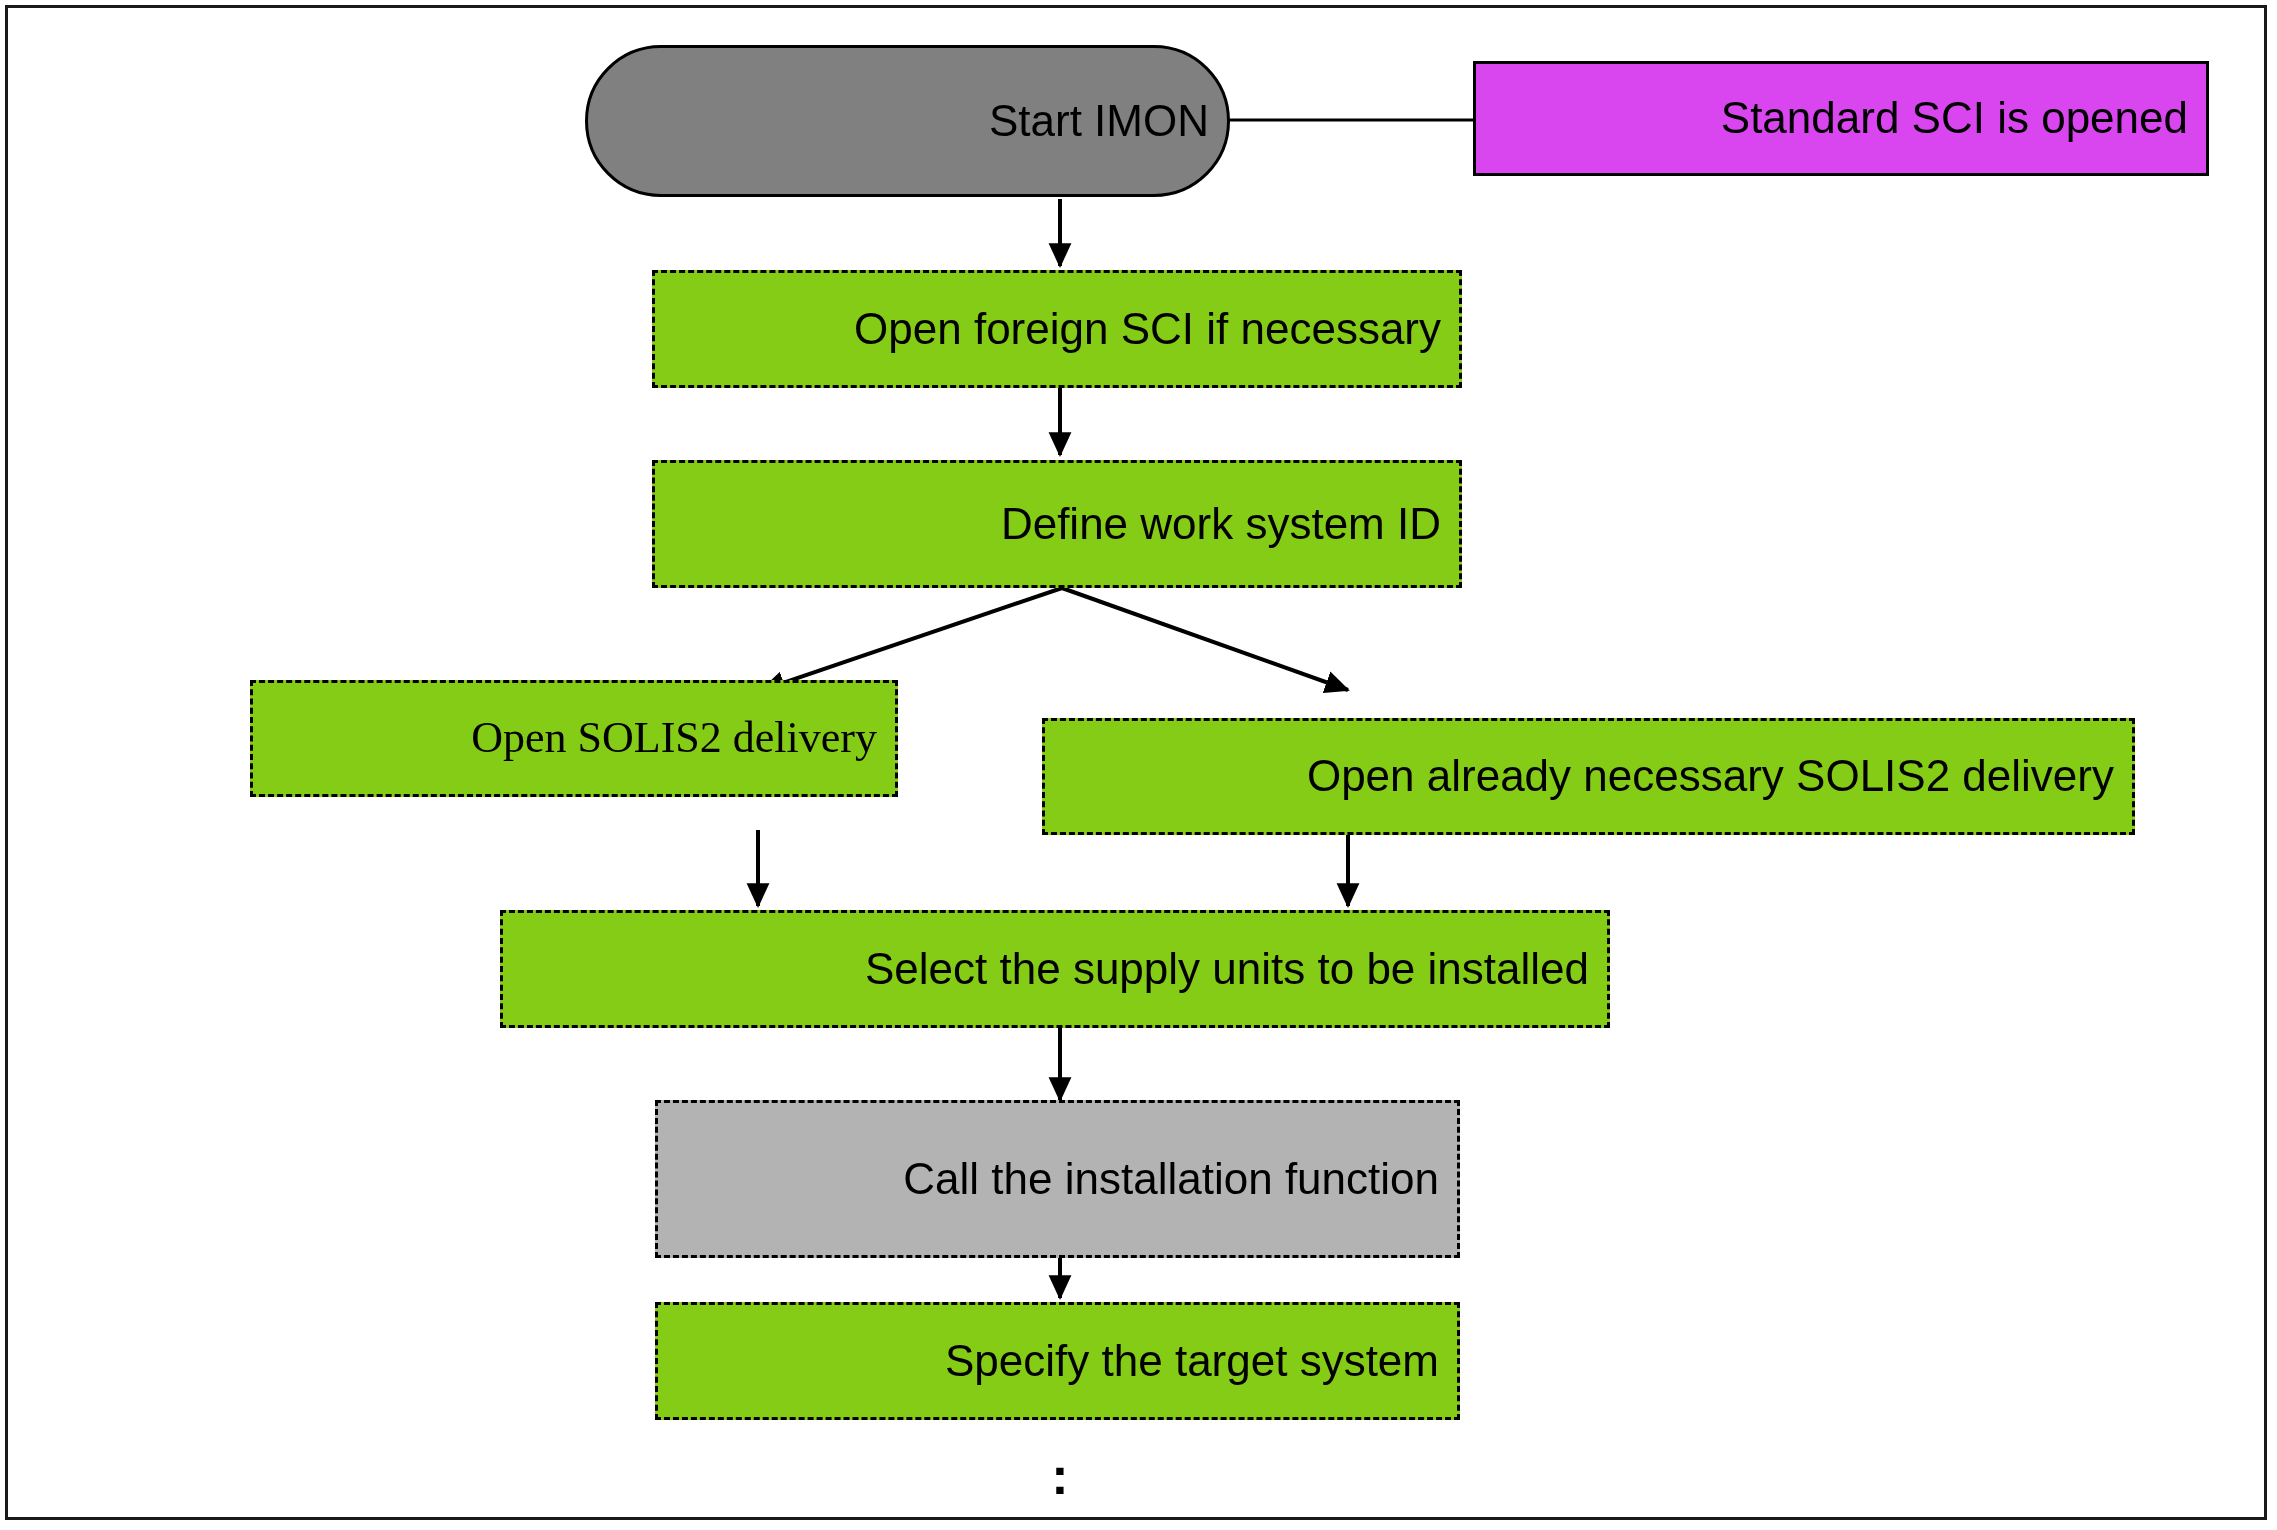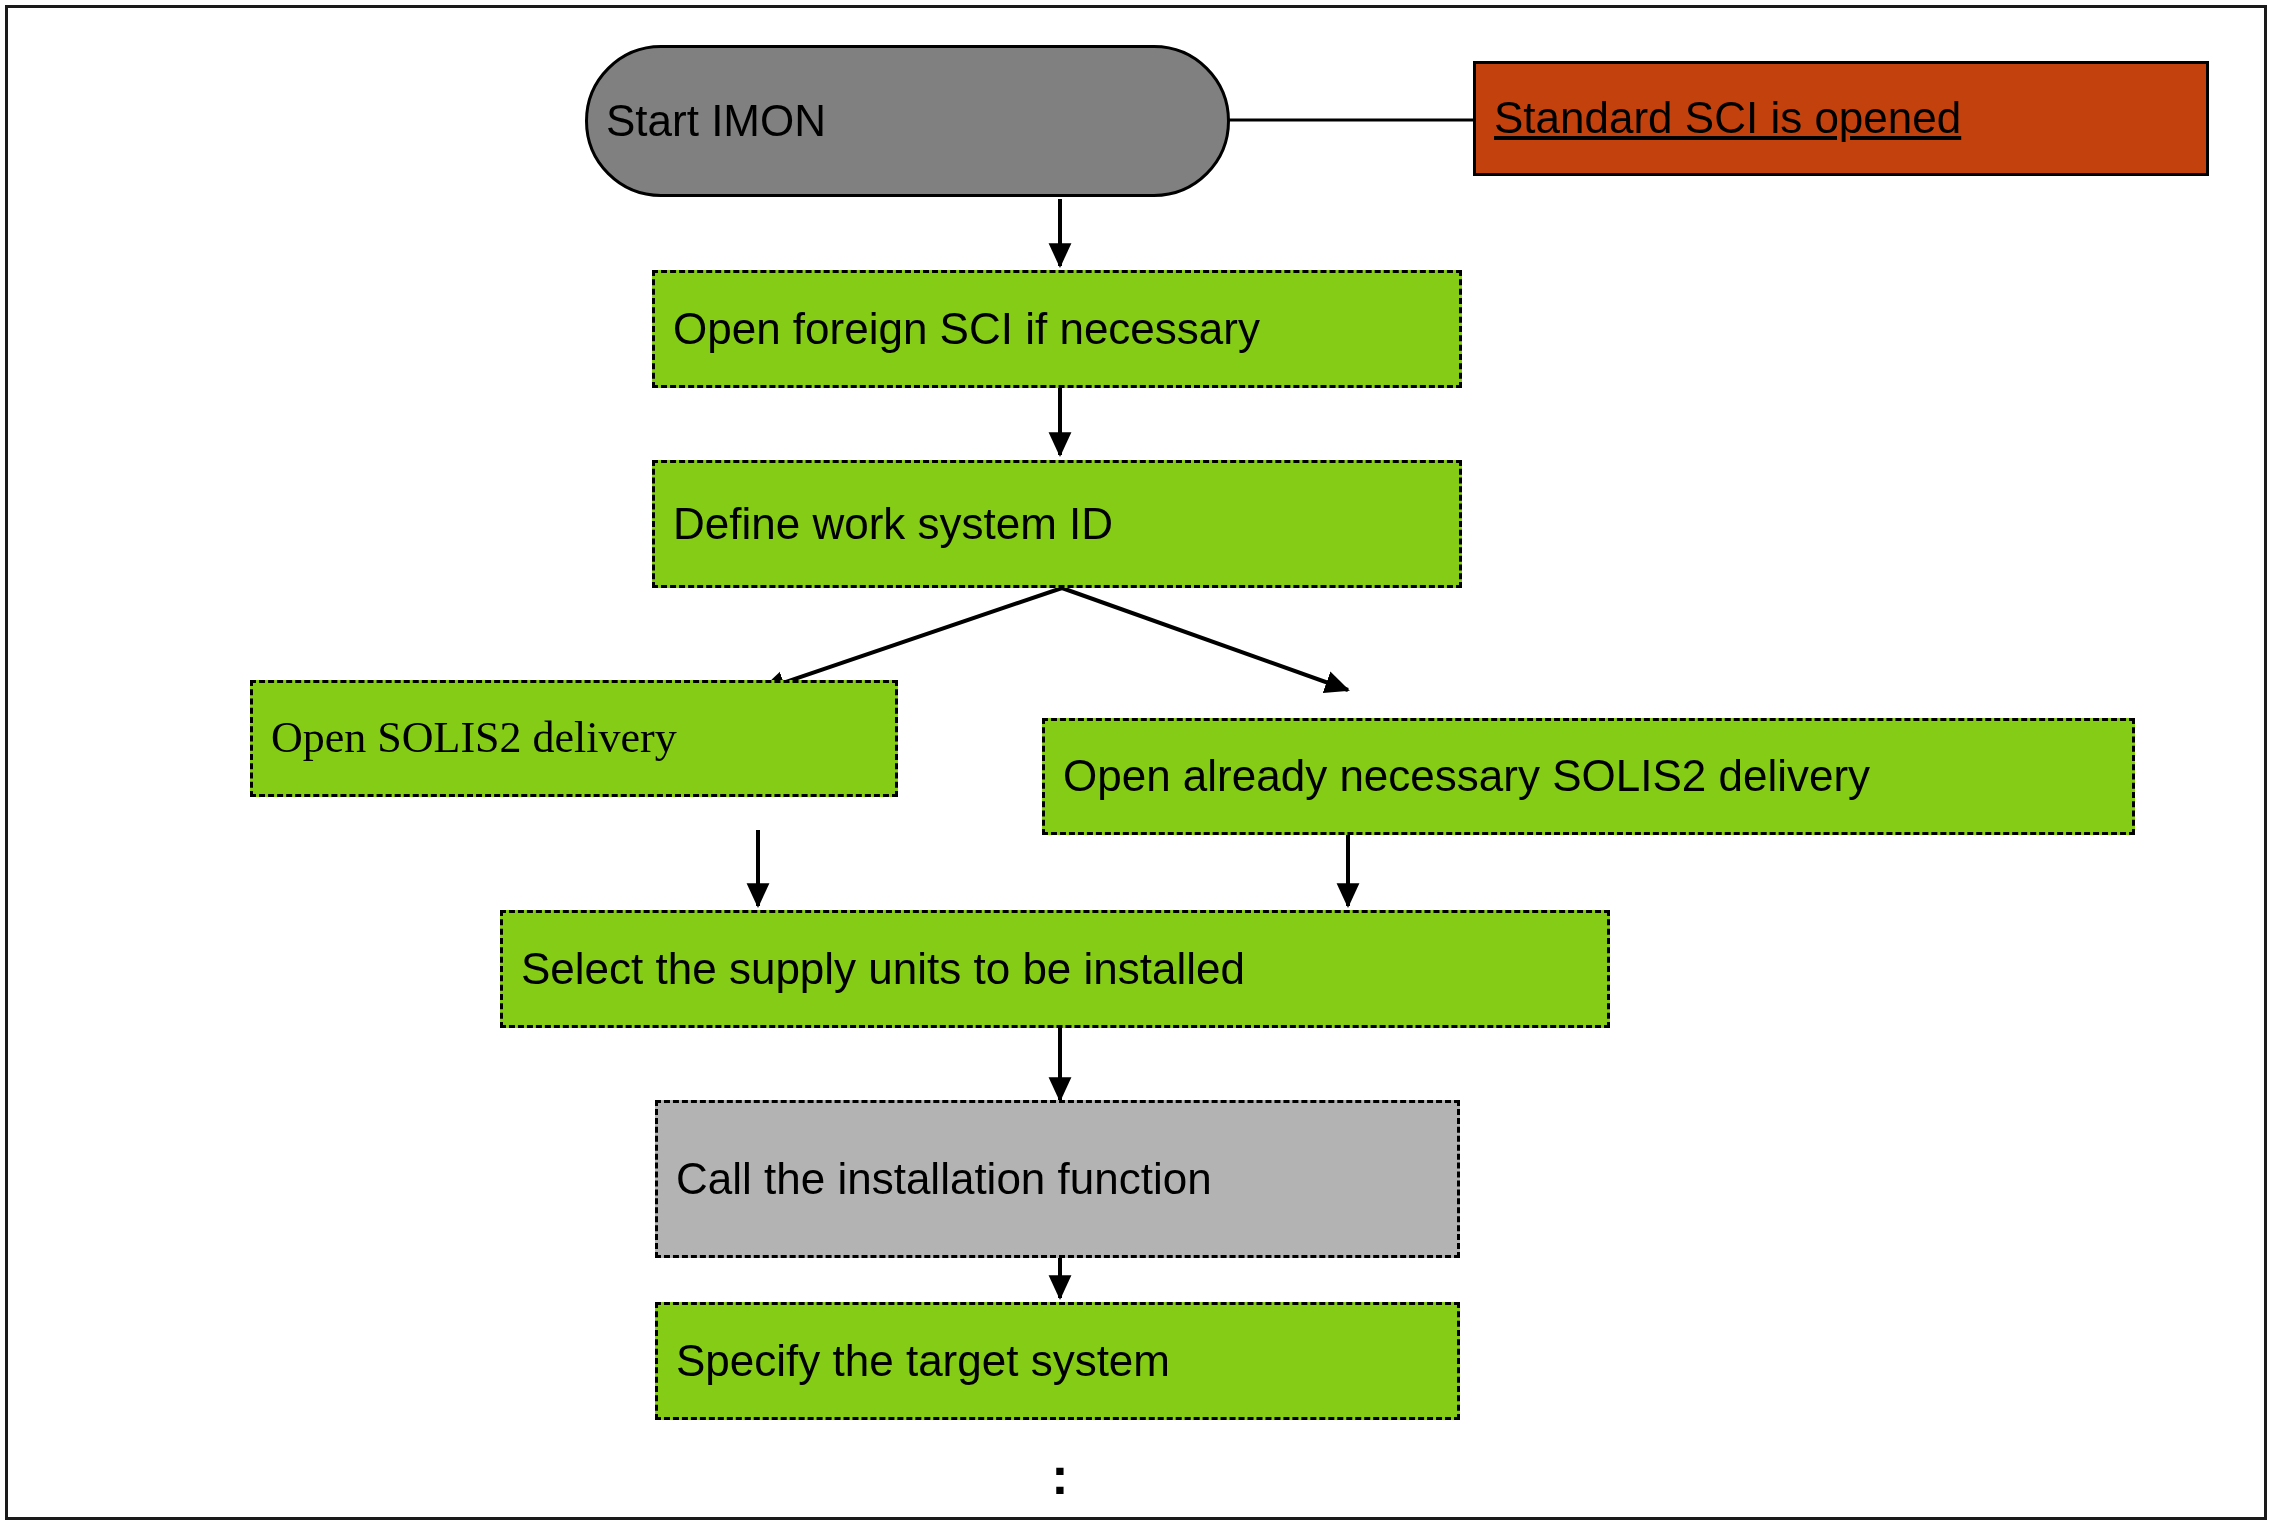--- a/index.html
+++ b/index.html
@@ -34,21 +34,21 @@
     top: 0;
     width: 2277px;
     height: 1530px;
     pointer-events: none;
   }
   .node {
     position: absolute;
     box-sizing: border-box;
     display: flex;
     align-items: center;
-    justify-content: flex-start;
+    justify-content: flex-end;
     text-align: center;
     color: #000000;
     line-height: 1.15;
   }
   .node-label {
     display: block;
     padding: 0 18px;
     white-space: nowrap;
   }
   
@@ -62,24 +62,23 @@
   .dashed-box {
     background: #84cc16;
     border: 3px dashed #000000;
     font-size: 44px;
   }
   .dashed-box.highlight {
     background: #b3b3b3;
   }
   
   .annotation-box {
-    background: #c2410c;
+    background: #d946ef;
     border: 3px solid #000000;
     font-size: 44px;
-    text-decoration: underline;
   }
   .ellipsis {
     position: absolute;
     color: #000000;
     font-size: 52px;
     font-weight: 700;
     letter-spacing: 0;
     line-height: 1;
     text-align: center;
     width: 60px;

